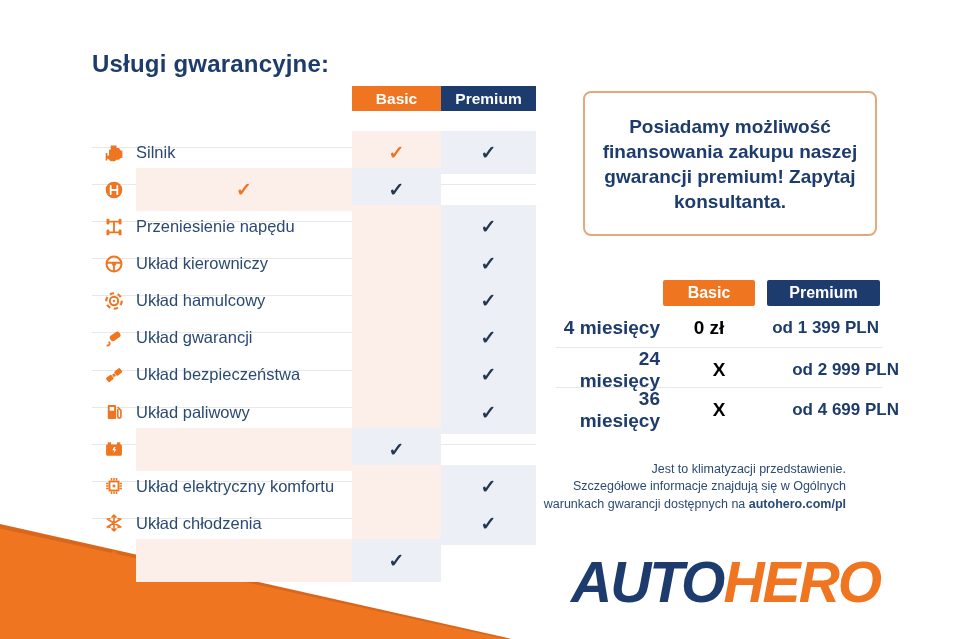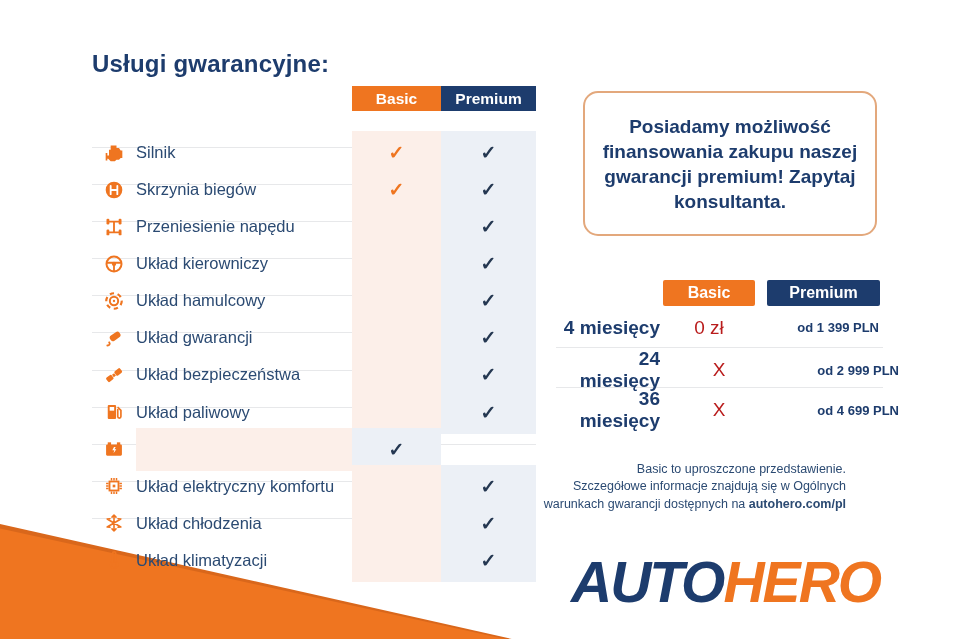--- a/index.html
+++ b/index.html
@@ -28,39 +28,39 @@
   .t-row.last{border-bottom:none;}
   .t-row .cell{display:flex;align-items:center;height:100%;box-sizing:border-box;margin-top:20px;}
   .cell.icon{justify-content:center;color:#EF7520;}
   .cell.icon svg{width:20px;height:20px;display:block;}
   .cell.label{font-size:16.5px;color:#2b4a72;}
   .cell.basic{background:#fcefe9;justify-content:center;color:#EF7520;font-size:19px;font-weight:bold;}
   .cell.premium{background:#ecf0f6;justify-content:center;color:#243751;font-size:19px;font-weight:bold;}
   
   .promo{
     position:absolute;left:583px;top:91px;width:294px;box-sizing:border-box;
-    border:2px solid #e3a87c;border-radius:15px;padding:21px 10px 20px 10px;
+    border:2px solid #e3a87c;border-radius:8px;padding:21px 10px 20px 10px;
     text-align:center;color:#1d3c6d;font-size:19px;font-weight:bold;line-height:1.32;
     background:#fff;
   }
   
   .pricing{position:absolute;left:556px;top:280px;width:327px;}
   .p-row,.p-head{display:grid;grid-template-columns:104px 98px 125px;align-items:center;}
   .p-head{height:26px;margin-bottom:2px;}
   .badge{
     display:flex;align-items:center;justify-content:center;height:26px;
     color:#fff;font-size:16px;font-weight:bold;border-radius:2px;
   }
   .badge.b-basic{grid-column:2;background:#EF7520;margin:0 3px;}
   .badge.b-premium{grid-column:3;background:#1d3c6d;margin:0 3px 0 9px;}
   .p-row{height:39px;}
   .p-row + .p-row{border-top:1px solid #e7e8ea;gap:10px;}
   .p-period{font-size:19px;font-weight:bold;color:#1d3c6d;text-align:right;}
-  .p-basic{font-size:19px;font-weight:normal;color:#b91c1c;text-align:center;}
-  .p-premium{font-size:13px;font-weight:bold;color:#1d3c6d;text-align:right;padding-right:4px;}
+  .p-basic{font-size:19px;font-weight:bold;color:#000000;text-align:center;}
+  .p-premium{font-size:17px;font-weight:bold;color:#1d3c6d;text-align:right;padding-right:4px;}
   
   .disclaimer{
     position:absolute;left:540px;top:461px;width:306px;text-align:right;
     font-size:12.5px;color:#2b4a72;line-height:1.38;
   }
   .disclaimer .bold{font-weight:bold;}
   
   .logo{
     position:absolute;left:571px;top:549px;font-size:57px;font-weight:bold;
     font-style:italic;letter-spacing:-2px;white-space:nowrap;
@@ -104,21 +104,20 @@
       <span class="cell premium">✓</span>
     </div>
 
     <div class="t-row">
       <span class="cell icon">
         <svg viewBox="0 0 24 24">
             <circle cx="12" cy="12" r="10" fill="currentColor"></circle>
             <path d="M8 7v10M16 7v10M8 12h8" stroke="#fff" stroke-width="2.2" stroke-linecap="round" fill="none"></path>
           </svg>
       </span>
-      <span class="cell label">Skrzynia biegów</span>
       <span class="cell basic">✓</span>
       <span class="cell premium">✓</span>
     </div>
 
     <div class="t-row">
       <span class="cell icon">
         <svg viewBox="0 0 24 24">
             <g fill="currentColor">
               <rect x="3" y="2" width="3.4" height="7" rx="1.4"></rect>
               <rect x="17.6" y="2" width="3.4" height="7" rx="1.4"></rect>
@@ -239,21 +238,20 @@
     </div>
 
     <div class="t-row last">
       <span class="cell icon">
         <svg viewBox="0 0 24 24">
             <path d="M10.3 4.2a1.9 1.9 0 013.8 0v9.3a4.3 4.3 0 11-3.8 0z" fill="none" stroke="currentColor" stroke-width="2"></path>
             <circle cx="12.2" cy="17.4" r="2.3" fill="currentColor"></circle>
             <path d="M12.2 15.5V7.5" stroke="currentColor" stroke-width="1.8"></path>
           </svg>
       </span>
-      <span class="cell label">Układ klimatyzacji</span>
       <span class="cell basic"></span>
       <span class="cell premium">✓</span>
     </div>
   </div>
 
   <div class="promo">Posiadamy możliwość finansowania zakupu naszej gwarancji premium! Zapytaj konsultanta.</div>
 
   <div class="pricing">
     <div class="p-head">
       <div class="badge b-basic">Basic</div>
@@ -270,21 +268,21 @@
       <div class="p-premium">od 2 999 PLN</div>
     </div>
     <div class="p-row">
       <div class="p-period">36 miesięcy</div>
       <div class="p-basic">X</div>
       <div class="p-premium">od 4 699 PLN</div>
     </div>
   </div>
 
   <div class="disclaimer">
-    <span>Basic to uproszczone przedstawienie.</span><br>
+    <span>Jest to klimatyzacji przedstawienie.</span><br>
     <span>Szczegółowe informacje znajdują się w Ogólnych</span><br>
     <span>warunkach gwarancji dostępnych na </span><span class="bold">autohero.com/pl</span>
   </div>
 
   <div class="logo">
     <span class="auto">AUTO</span><span class="hero">HERO</span>
   </div>
 
 </div>
 

